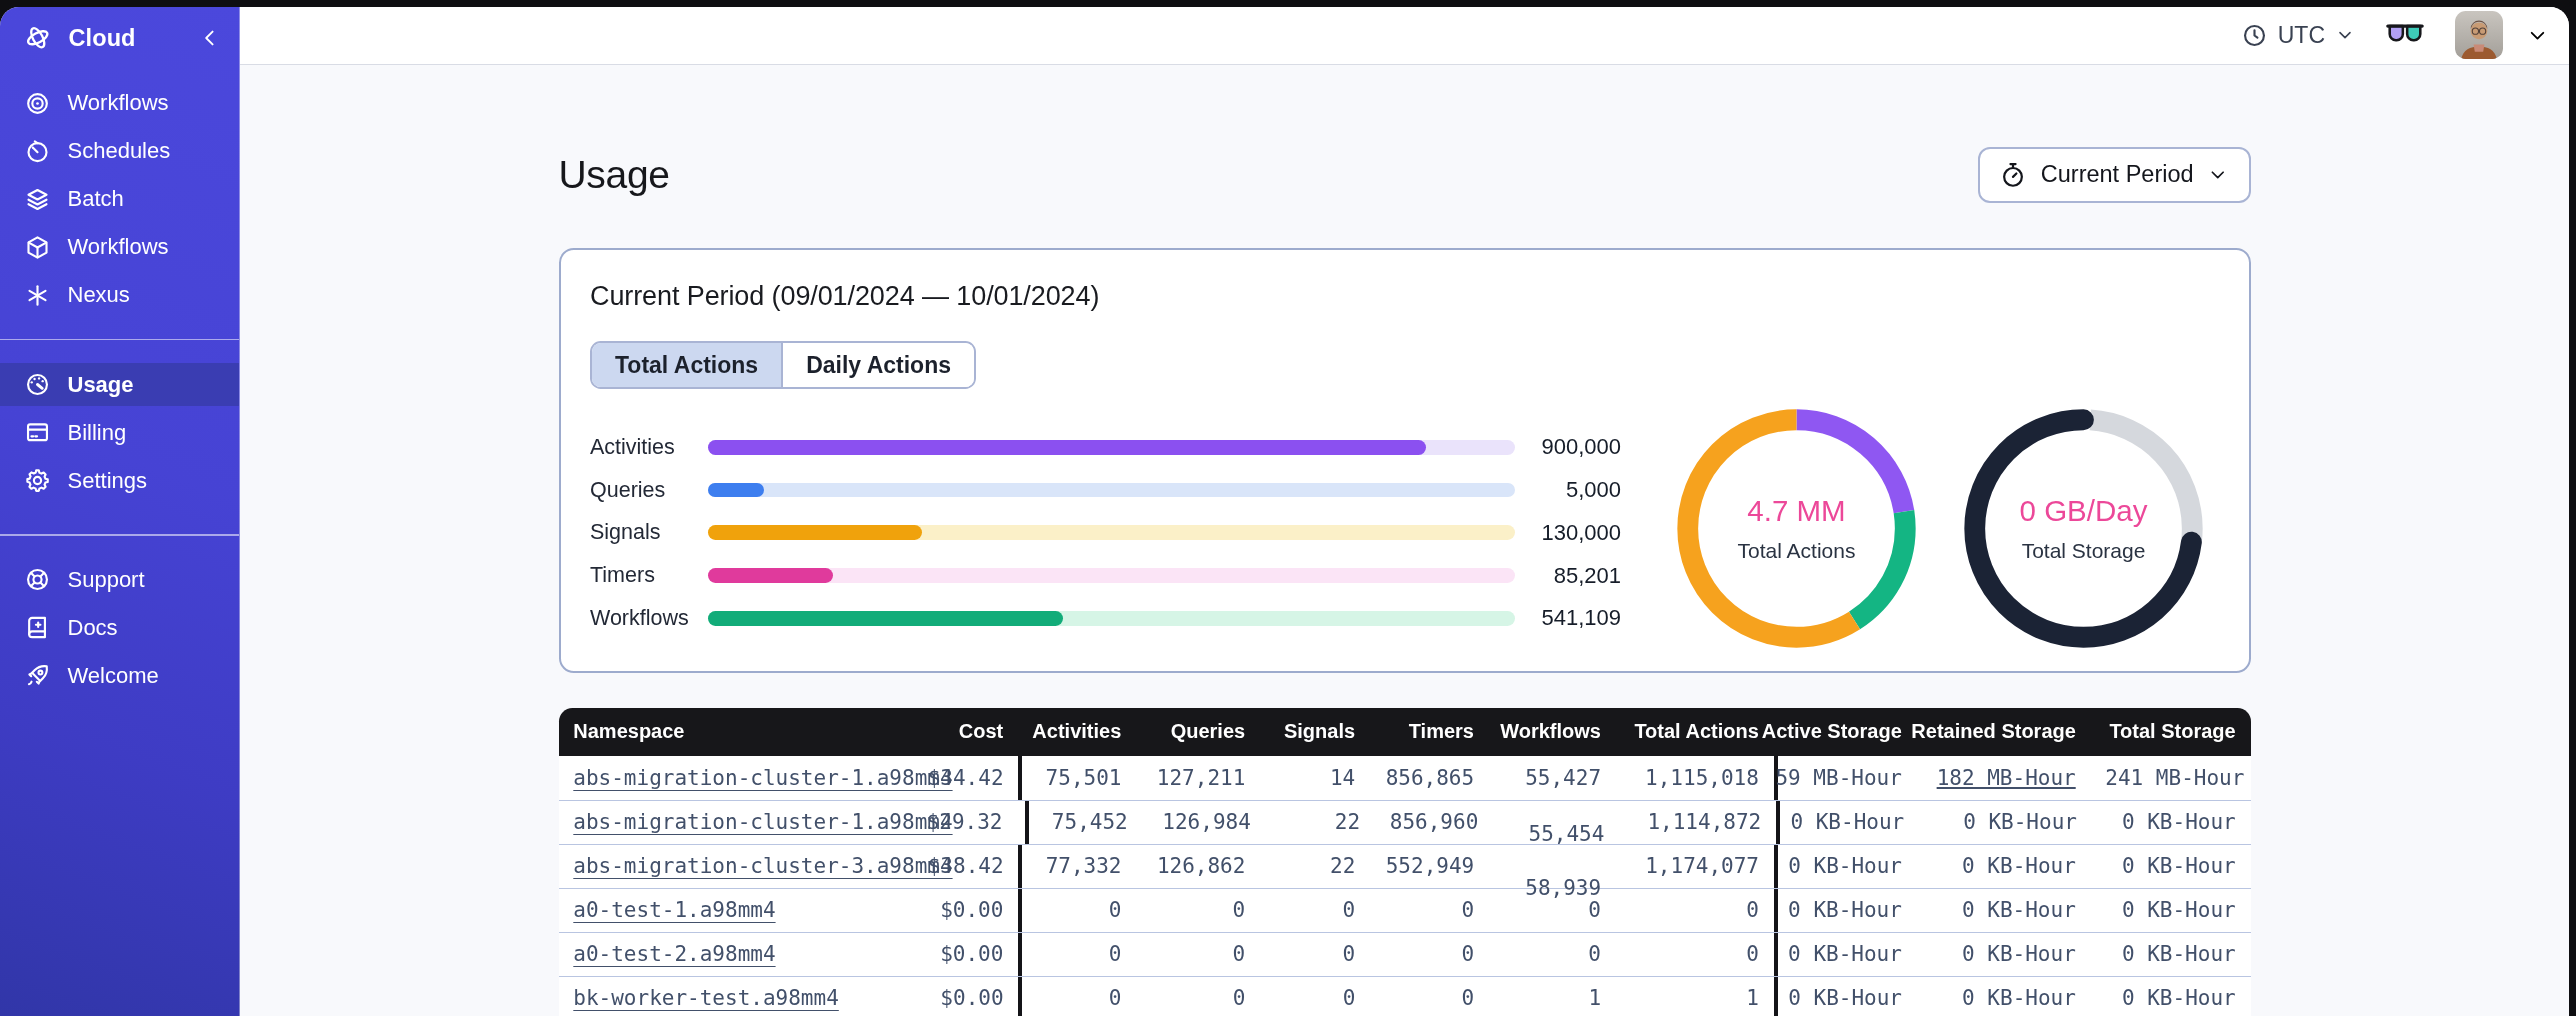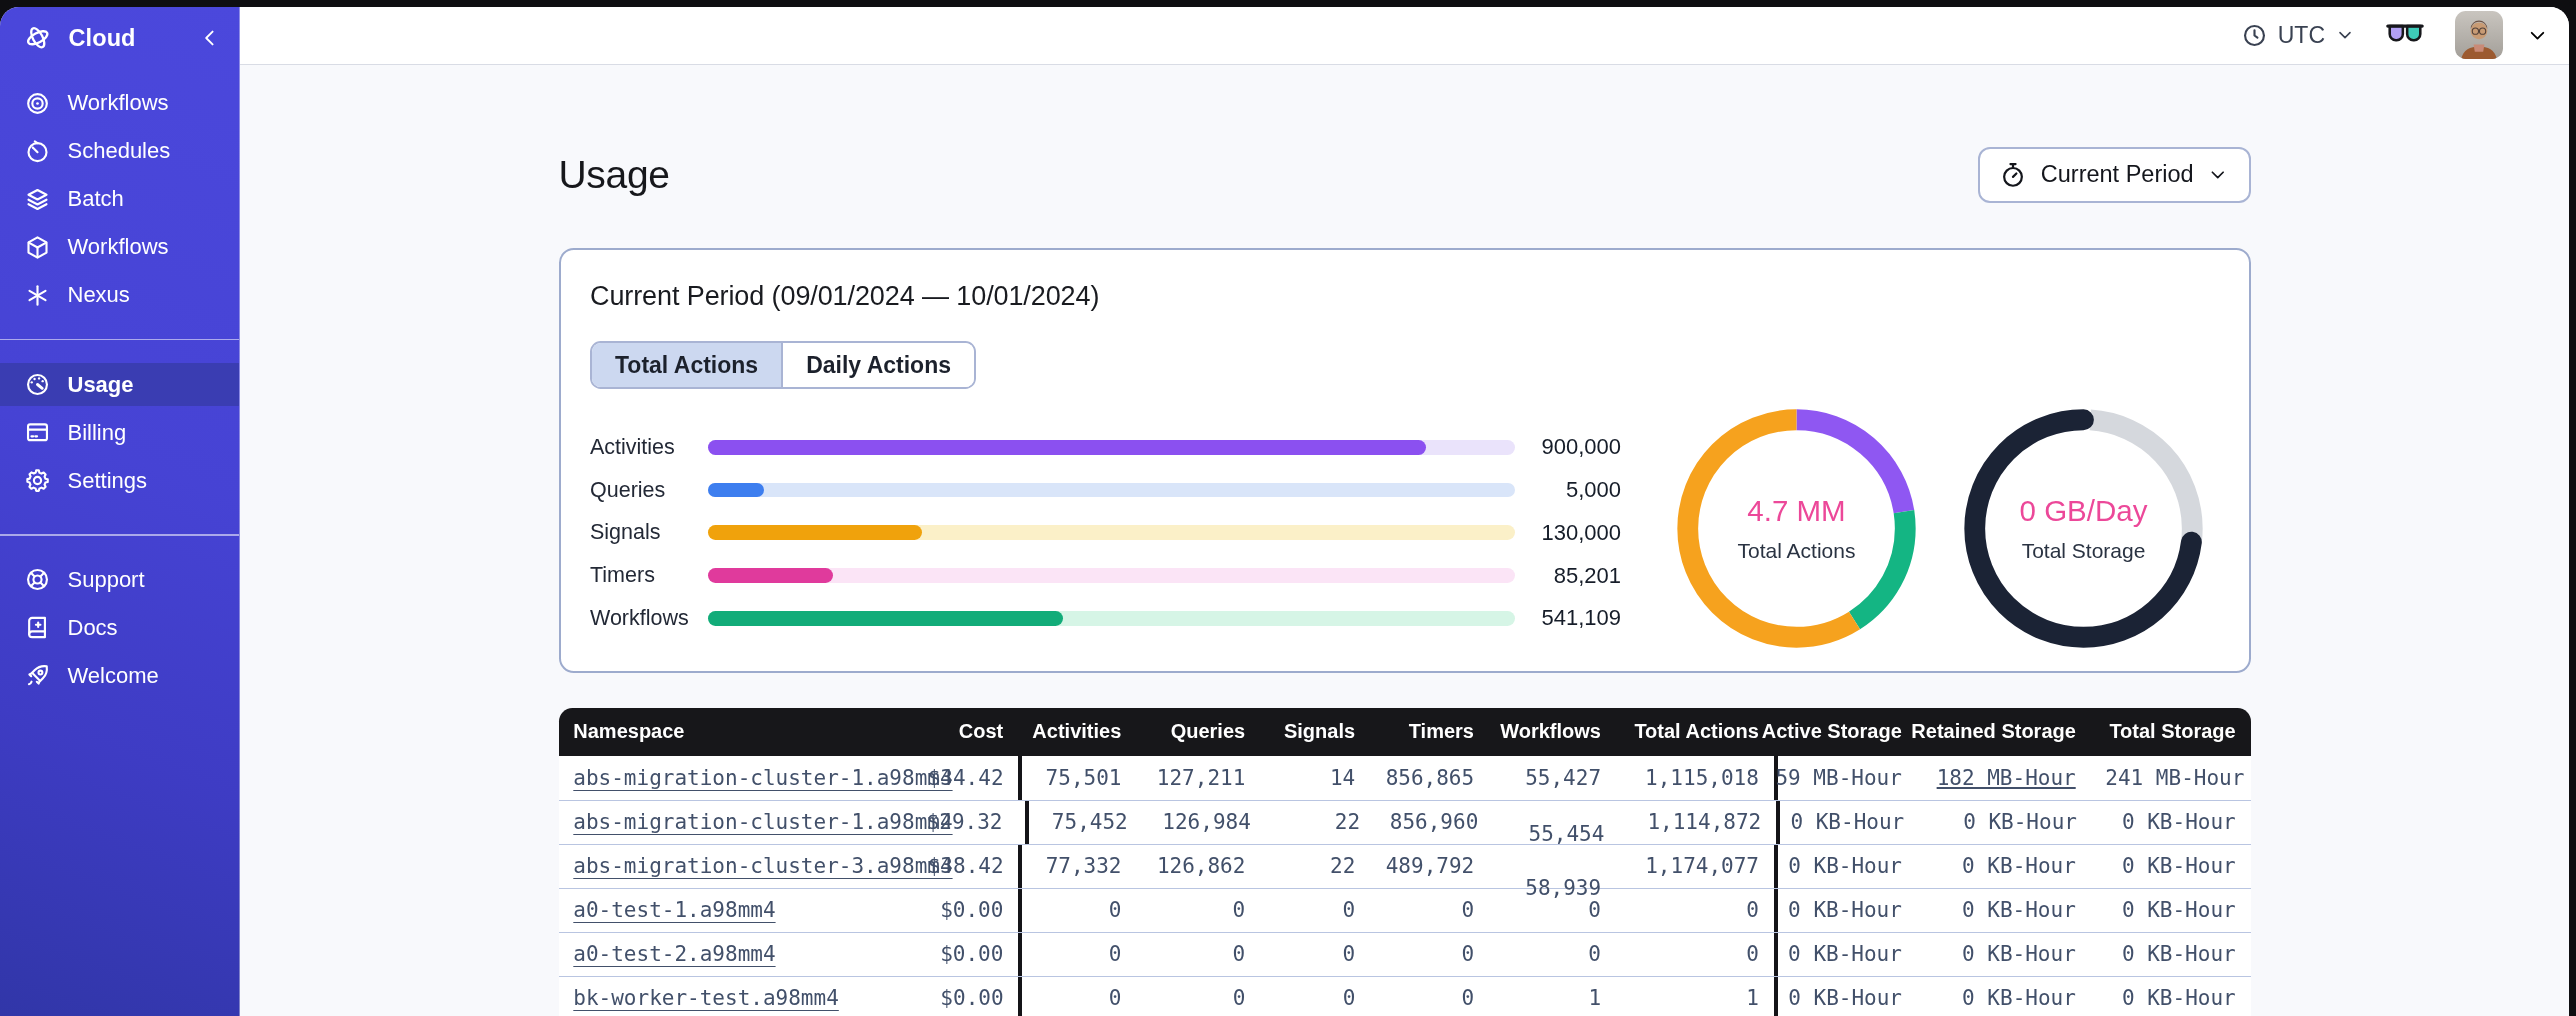--- a/index.html
+++ b/index.html
@@ -405,21 +405,21 @@
                   <div class="td grp" style="width: 143px;">0 KB-Hour</div>
                   <div class="td" style="width: 174px;">0 KB-Hour</div>
                   <div class="td" style="width: 160px;">0 KB-Hour</div>
                 </div>
                 <div class="tr">
                   <div class="td left" style="width: 295px;"><a class="ns-link">abs-migration-cluster-3.a98mm4</a></div>
                   <div class="td" style="width: 165px;">$38.42</div>
                   <div class="td grp" style="width: 118px;">77,332</div>
                   <div class="td" style="width: 124px;">126,862</div>
                   <div class="td" style="width: 110px;">22</div>
-                  <div class="td" style="width: 119px;">489,792</div>
+                  <div class="td" style="width: 119px;">552,949</div>
                   <div class="td" style="width: 127px; margin-top: 44px;">58,939</div>
                   <div class="td" style="width: 158px;">1,174,077</div>
                   <div class="td grp" style="width: 143px;">0 KB-Hour</div>
                   <div class="td" style="width: 174px;">0 KB-Hour</div>
                   <div class="td" style="width: 160px;">0 KB-Hour</div>
                 </div>
                 <div class="tr">
                   <div class="td left" style="width: 295px;"><a class="ns-link">a0-test-1.a98mm4</a></div>
                   <div class="td" style="width: 165px;">$0.00</div>
                   <div class="td grp" style="width: 118px;">0</div>

